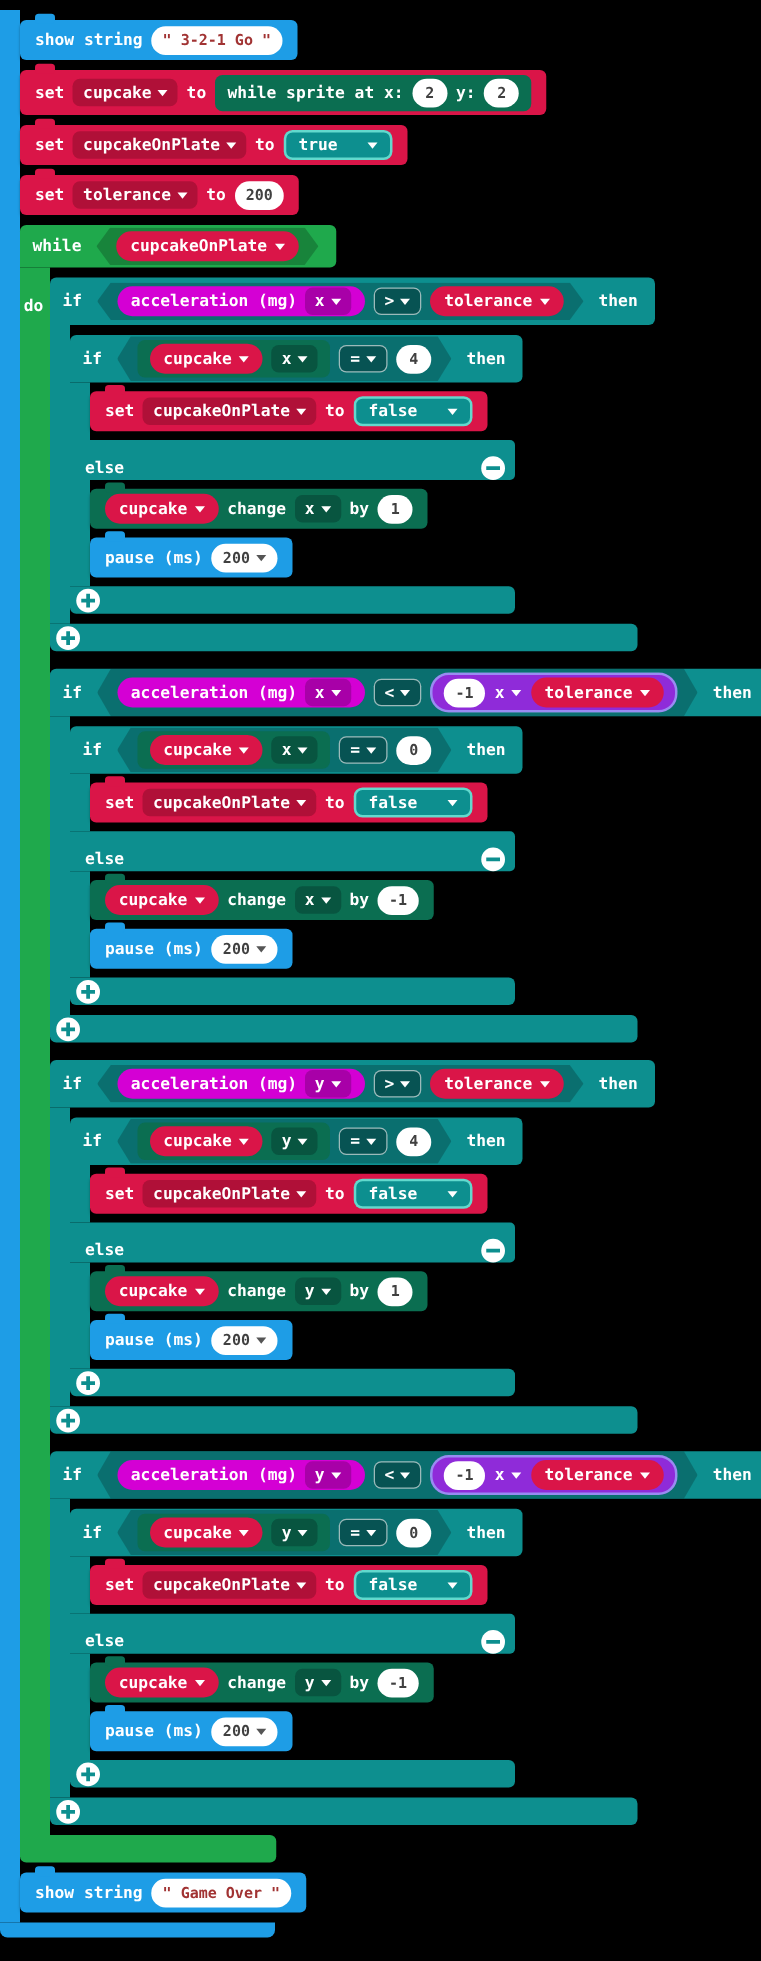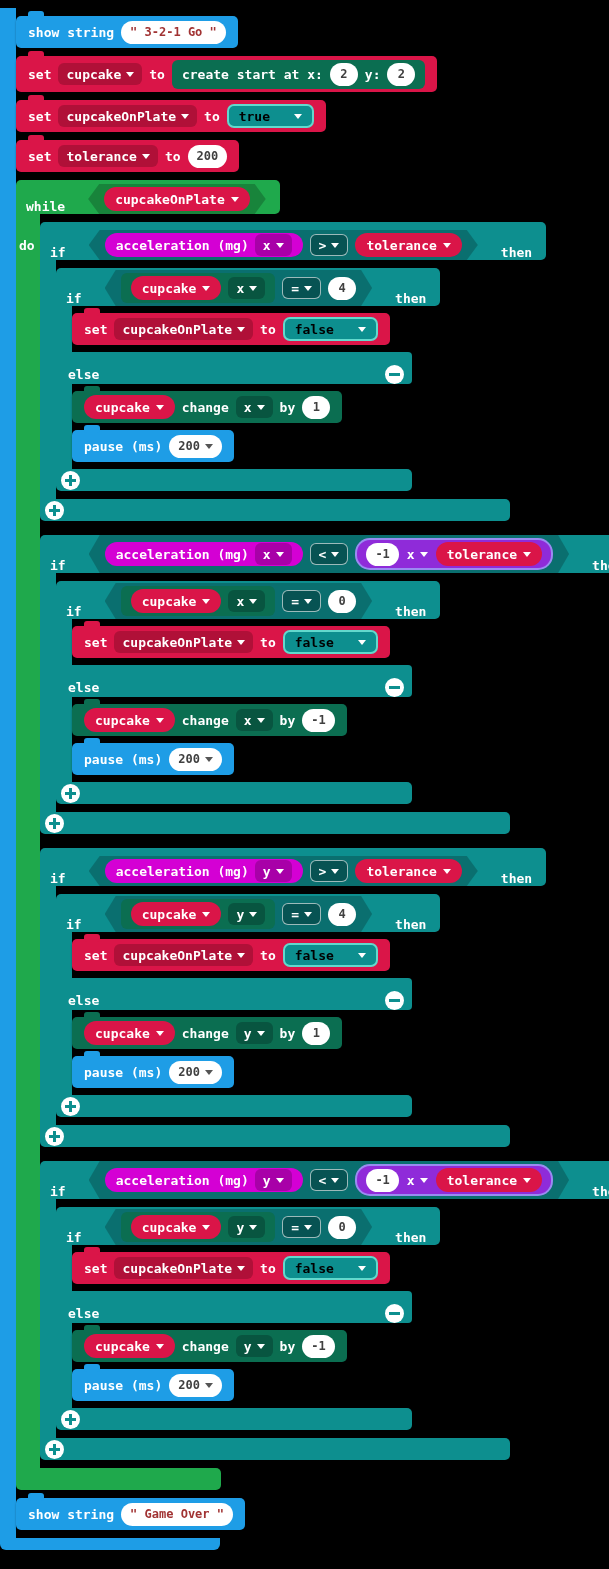--- a/index.html
+++ b/index.html
@@ -19,21 +19,21 @@
   .green{background:var(--loops-green,#1fa94c)}
   .game{background:var(--game-green,#0b6e51)}
   
   .hat{height:30px;border-radius:8px 8px 8px 0;display:flex;align-items:center;padding:0 56px 0 10px;width:max-content}
   .lip{height:12px;width:220px;border-radius:0 0 6px 6px}
   
   .row{position:relative;display:flex;align-items:center;gap:7px;height:32px;padding:0 12px;border-radius:5px;width:max-content;box-shadow:0 2px 2px rgba(0,0,0,.35)}
   .row.tall{height:36px}
   .row::before{content:"";position:absolute;top:-5px;left:12px;width:16px;height:8px;border-radius:3px;background:inherit}
   
-  .hdr{position:relative;display:flex;align-items:flex-end;gap:23px;min-height:38px;padding:0 14px 0 10px;border-radius:5px 5px 5px 0;width:max-content}
+  .hdr{position:relative;display:flex;align-items:center;gap:12px;min-height:38px;padding:0 14px 0 10px;border-radius:5px 5px 5px 0;width:max-content}
   .hdr.green-h{min-height:34px}
   .cbody{display:flex;flex-direction:column;align-items:flex-start;gap:8px;padding:8px 0}
   .blue-arm{border-left:16px solid var(--basic-blue,#1e9de6)}
   .green-arm{border-left:24px solid var(--loops-green,#1fa94c);position:relative;gap:14px}
   .teal-arm{border-left:16px solid var(--logic-teal,#0d8f8f)}
   .tight{gap:7px;padding:7px 0}
   .cbottom{height:22px;border-radius:0 5px 5px 5px;display:flex;align-items:center;padding:0 5px}
   .w-else{width:356px}
   .w-outer{width:470px}
   .w-while{width:205px}
@@ -47,21 +47,21 @@
   .magenta{background:var(--input-magenta,#d400d4)}
   .chip{display:inline-flex;align-items:center;gap:5px;height:22px;padding:0 8px;border-radius:6px;color:#fff;font-size:13px;white-space:nowrap}
   .magenta-dark{background:var(--magenta-dark,#a800a8)}
   .red-dark{background:var(--red-dark,#b01038)}
   .game-dark{background:var(--game-dark,#085540)}
   .cmp{background:rgba(0,0,0,.25);border:1px solid rgba(255,255,255,.6)}
   .op{background:transparent;padding:0 2px}
   .oval{display:inline-flex;align-items:center;justify-content:center;gap:5px;min-width:28px;height:23px;padding:0 9px;border-radius:12px;background:#fff}
   .oval span{font-size:12px;color:var(--number-text,#404040)}
   .str span{color:var(--string-text,#a13333);font-size:12px;white-space:pre}
-  .bool{display:inline-flex;align-items:center;gap:24px;height:24px;padding:0 10px;border-radius:7px;background:var(--logic-teal,#0d8f8f);border:2px solid rgba(120,235,220,.8);color:#000000;font-size:13px}
+  .bool{display:inline-flex;align-items:center;gap:24px;height:24px;padding:0 10px;border-radius:7px;background:var(--logic-teal,#0d8f8f);border:2px solid rgba(120,235,220,.8);color:#ffffff;font-size:13px}
   .game-blk{display:inline-flex;align-items:center;gap:7px;padding:3px 10px;border-radius:6px;background:var(--game-green,#0b6e51)}
   .math-blk{display:inline-flex;align-items:center;gap:6px;padding:2px 9px;border-radius:15px;background:var(--math-purple,#8f2bd9);border:2px solid rgba(160,190,255,.65)}
   
   .caret{width:0;height:0;border-left:4px solid transparent;border-right:4px solid transparent;border-top:5px solid #fff;flex:none;display:inline-block}
   .caret.dark{border-top-color:#555}
   
   .circle{width:19px;height:19px;border-radius:50%;background:#fff;position:relative;flex:none;cursor:pointer}
   .circle::before{content:"";position:absolute;left:4px;top:8px;width:11px;height:3px;background:var(--logic-teal,#0d8f8f)}
   .circle.plus::after{content:"";position:absolute;left:8px;top:4px;width:3px;height:11px;background:var(--logic-teal,#0d8f8f)}
   .elsebar .circle{margin-left:auto}
@@ -81,21 +81,21 @@
       </div>
 
       <div class="row red tall">
         <span class="lbl">set</span>
         <span class="chip red-dark">
             <span>cupcake</span>
             <i class="caret"></i>
           </span>
         <span class="lbl">to</span>
         <span class="game-blk">
-          <span class="lbl">create start at x:</span>
+          <span class="lbl">while sprite at x:</span>
           <span class="oval">
               <span>2</span>
             </span>
           <span class="lbl">y:</span>
           <span class="oval">
               <span>2</span>
             </span>
         </span>
       </div>
 

